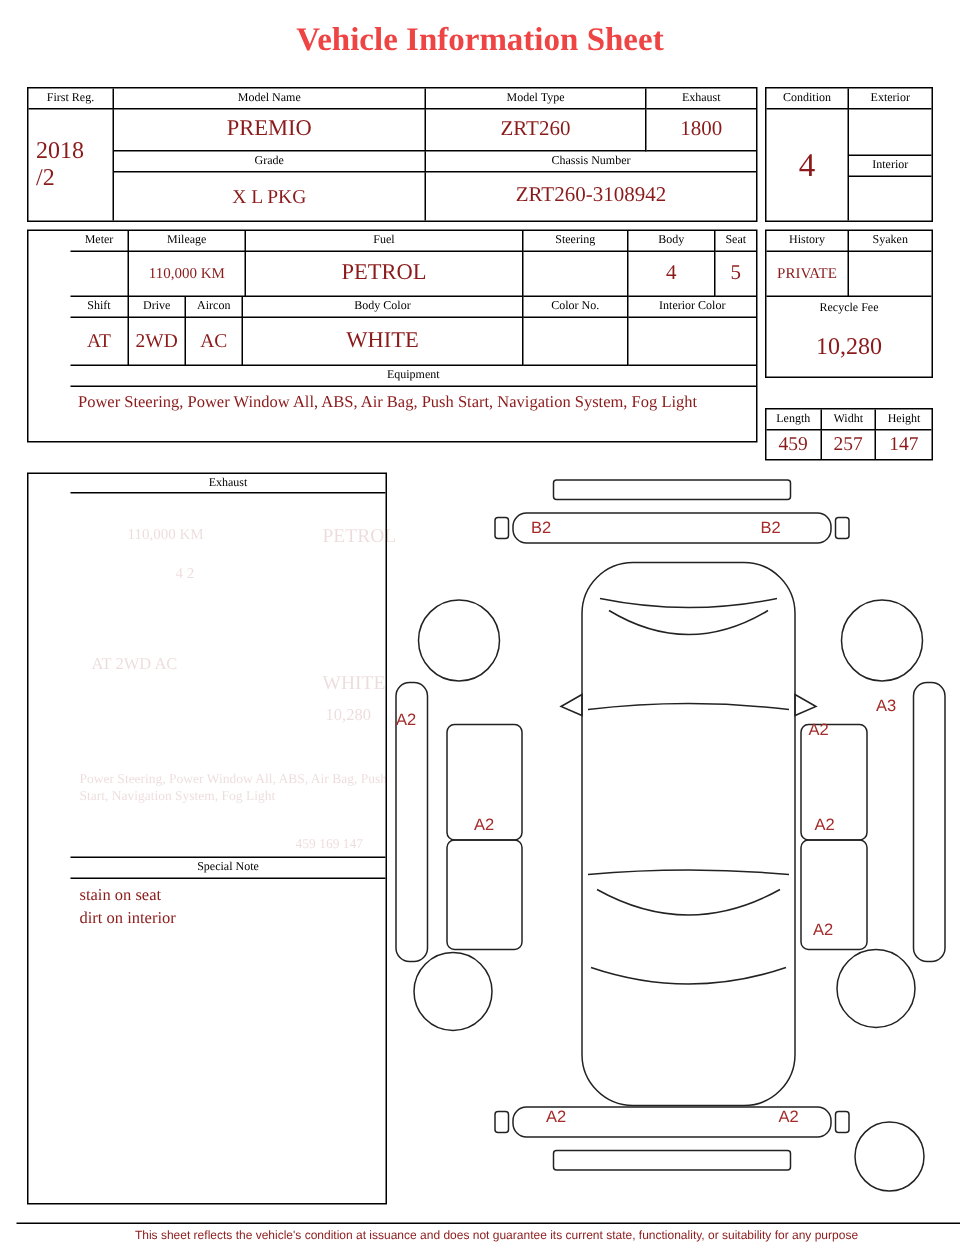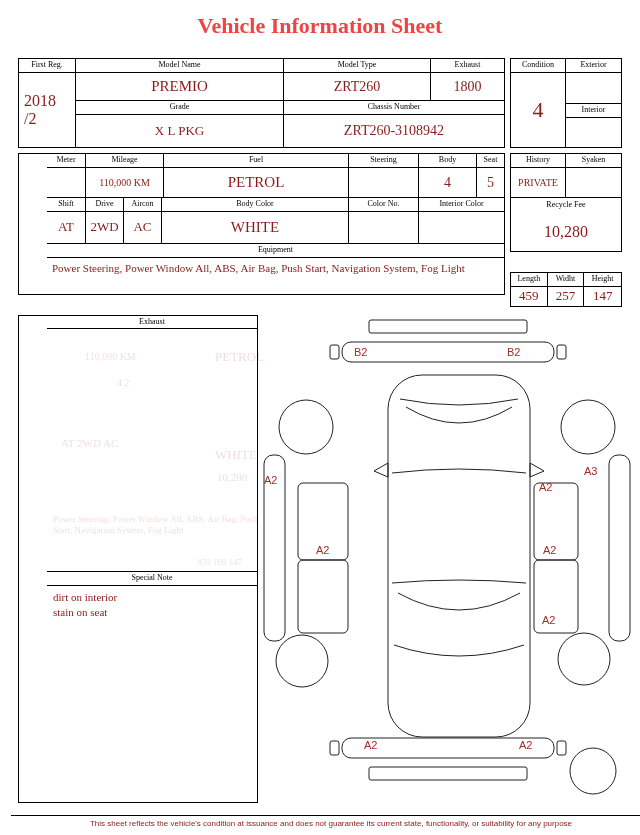--- a/index.html
+++ b/index.html
@@ -127,22 +127,22 @@
         <div class="ghost" style="left: 168px; top: 20px; font-size: 13px;">PETROL</div>
         <div class="ghost" style="left: 70px; top: 48px; font-size: 10px;">4    2</div>
         <div class="ghost" style="left: 14px; top: 108px; font-size: 11px;">AT  2WD  AC</div>
         <div class="ghost" style="left: 168px; top: 118px; font-size: 13px;">WHITE</div>
         <div class="ghost" style="left: 170px; top: 142px; font-size: 11px;">10,280</div>
         <div class="ghost" style="left: 6px; top: 185px; font-size: 9px; width: 225px;">Power Steering, Power Window  All, ABS, Air Bag, Push Start, Navigation System, Fog Light</div>
         <div class="ghost" style="left: 150px; top: 228px; font-size: 9px;">459   169   147</div>
       </div>
     <div class="cell lbl" style="height:15px; border-top:1px solid #000; border-bottom:1px solid #000;">Special Note</div>
     <div class="val fs11 note-body">
+      <div>stain on seat</div>
       <div>dirt on interior</div>
-      <div>stain on seat</div>
     </div>
   </div>
 
   <div class="abs" style="left:262px; top:315px; width:370px; height:490px;">
     <svg class="car" width="370" height="490" viewBox="0 0 370 490">
 
       <rect x="107" y="5" width="158" height="13" rx="2"></rect>
 
       <rect x="68" y="30" width="9" height="14" rx="2"></rect>
       <rect x="295" y="30" width="9" height="14" rx="2"></rect>

